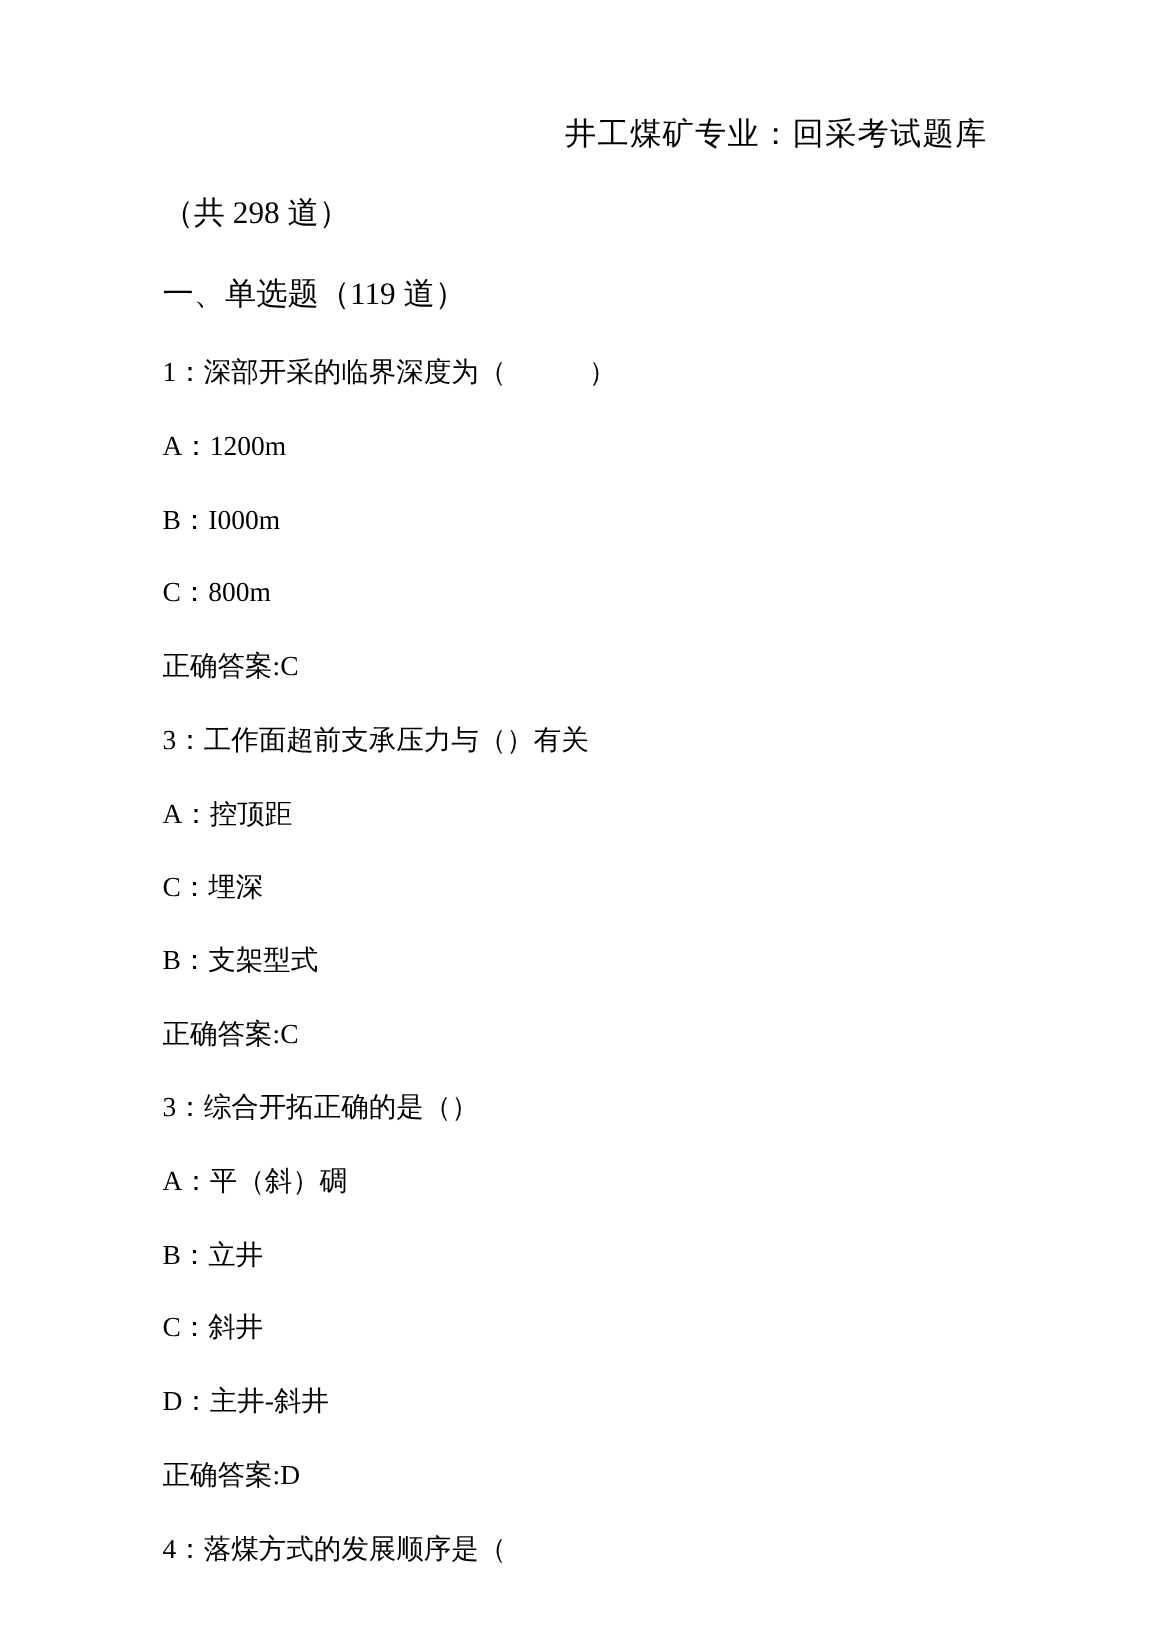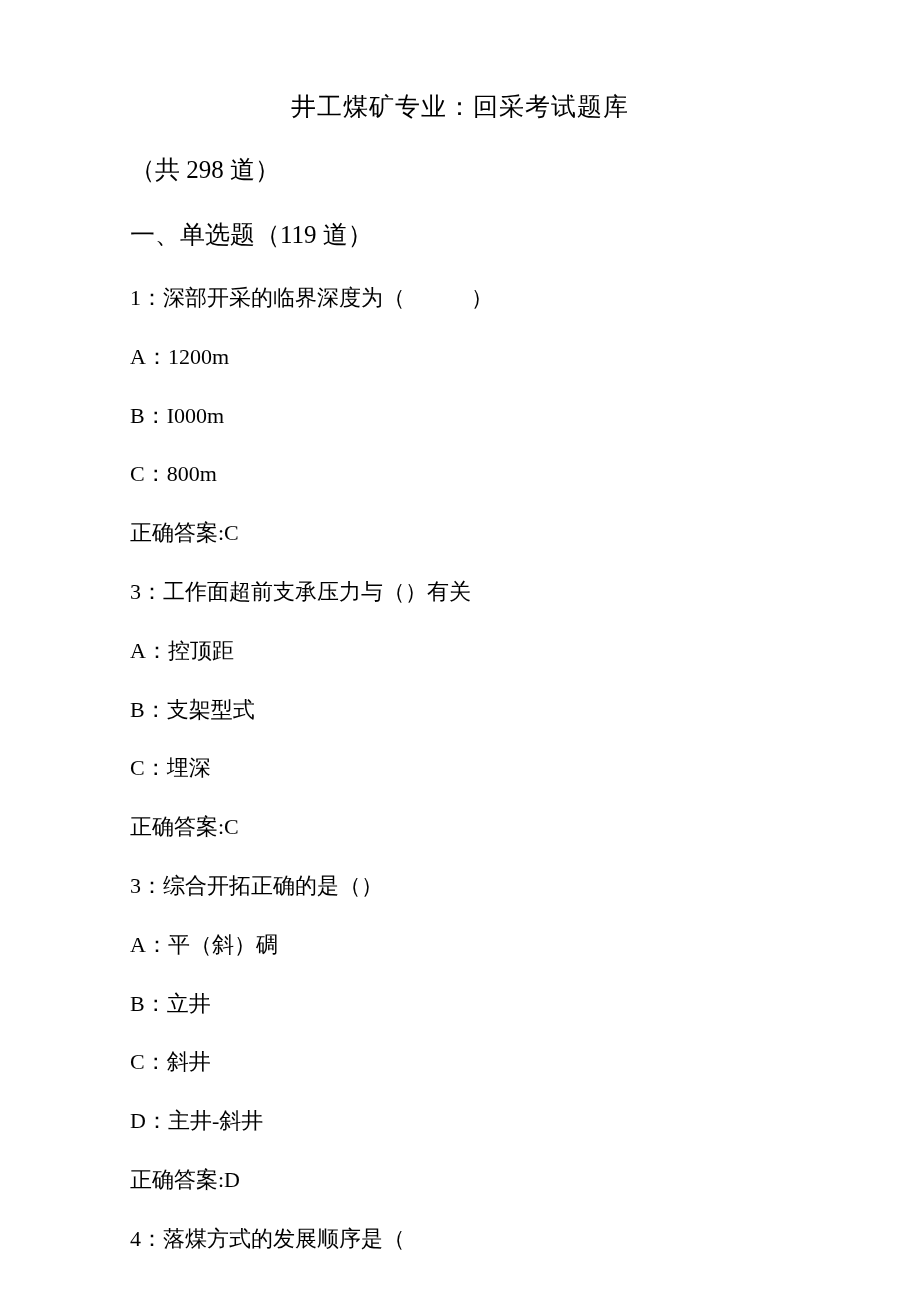--- a/index.html
+++ b/index.html
@@ -12,21 +12,21 @@
     .page {
       width: 920px;
       min-height: 1301px;
       padding: 90px 130px 60px 130px;
       box-sizing: border-box;
       margin: 0 auto;
       background: #ffffff;
     }
     .title {
       font-size: 25px;
-      text-align: center;
+      text-align: right;
       margin-bottom: 30px;
       letter-spacing: 1px;
     }
     .subtitle {
       font-size: 25px;
       text-align: left;
       margin-bottom: 32px;
     }
     .section-heading {
       font-size: 25px;
@@ -50,22 +50,22 @@
     <div class="line">1：深部开采的临界深度为（　　　）</div>
     <div class="line">A：1200m</div>
     <div class="line">B：I000m</div>
     <div class="line">C：800m</div>
     <div class="line">正确答案:C</div>
   </div>
 
   <div>
     <div class="line">3：工作面超前支承压力与（）有关</div>
     <div class="line">A：控顶距</div>
+    <div class="line">C：埋深</div>
     <div class="line">B：支架型式</div>
-    <div class="line">C：埋深</div>
     <div class="line">正确答案:C</div>
   </div>
 
   <div>
     <div class="line">3：综合开拓正确的是（）</div>
     <div class="line">A：平（斜）碉</div>
     <div class="line">B：立井</div>
     <div class="line">C：斜井</div>
     <div class="line">D：主井-斜井</div>
     <div class="line">正确答案:D</div>

